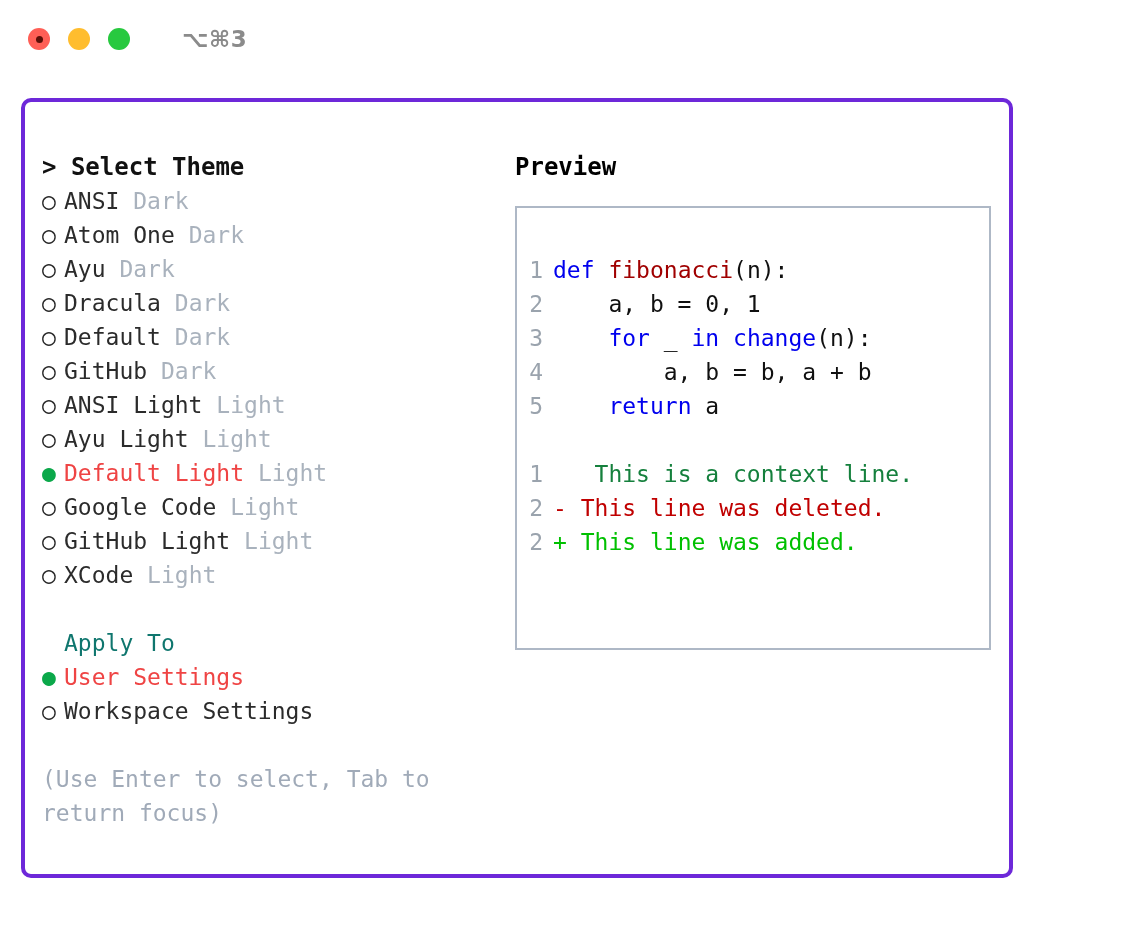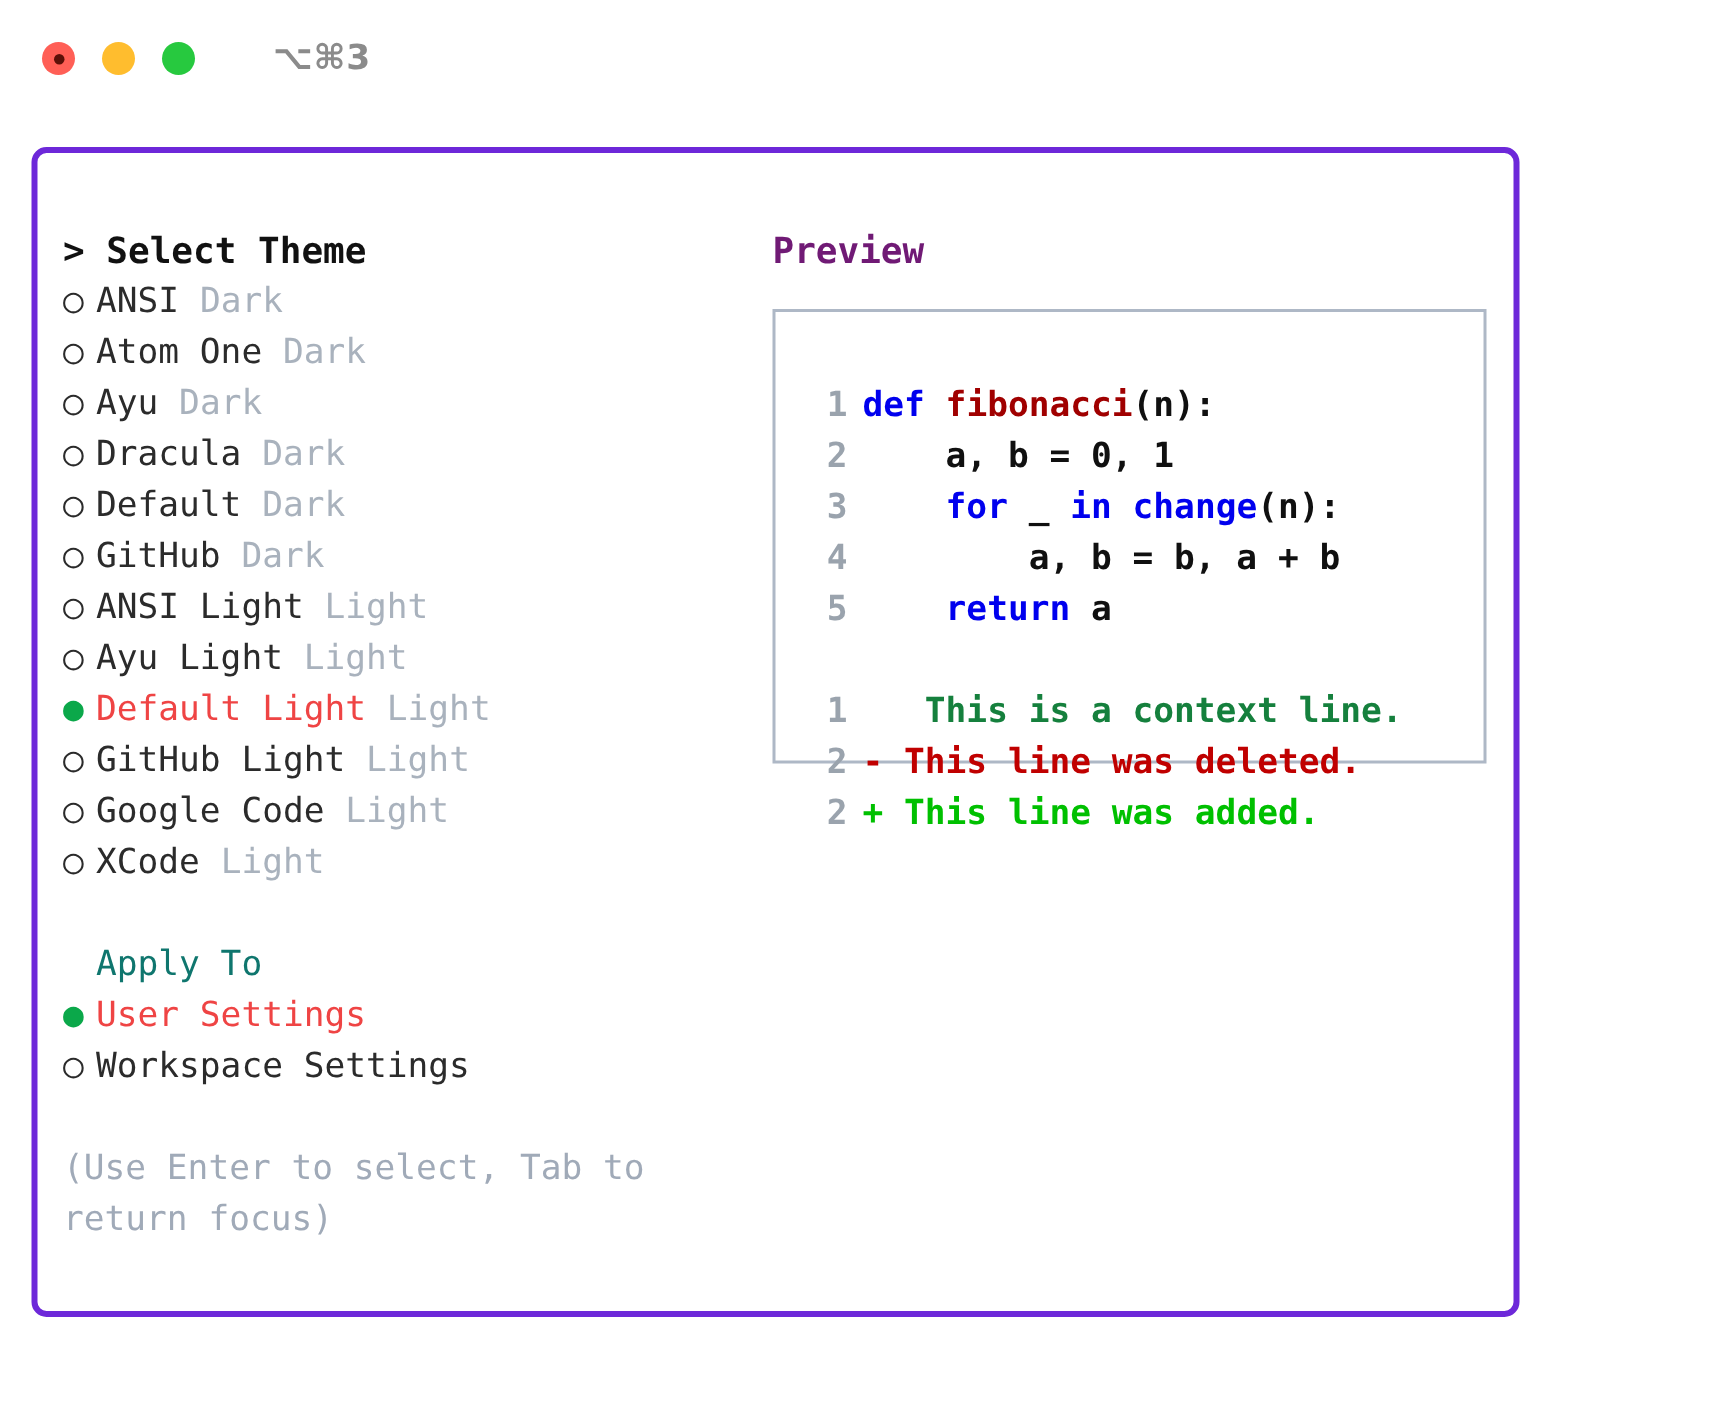--- a/index.html
+++ b/index.html
@@ -143,33 +143,32 @@
     line-height: 34px;
     color: #a0aab8;
     width: 410px;
     font-family: "DejaVu Sans Mono", monospace;
   }
 
   
   .preview-label {
     font-size: 24px;
     font-weight: bold;
-    color: #701a75;
+    color: #000000;
     line-height: 34px;
     font-family: "DejaVu Sans Mono", monospace;
   }
   .preview-box {
     margin-top: 22px;
     width: 476px;
-    height: 303px;
+    height: 444px;
     border: 2px solid #aeb8c6;
     box-sizing: border-box;
     background: #ffffff;
-    padding: 45px 0 0 22px;
-    font-weight: bold;
+    padding: 45px 0 0 0;
   }
   .code-line {
     font-size: 23px;
     line-height: 34px;
     white-space: pre;
     font-family: "DejaVu Sans Mono", monospace;
     color: #101010;
   }
   .ln {
     display: inline-block;
@@ -209,22 +208,22 @@
         <div class="theme-list" id="theme-list">
             <div class="row"><span class="marker">○</span><span class="name">ANSI</span> <span class="variant">Dark</span></div>
             <div class="row"><span class="marker">○</span><span class="name">Atom One</span> <span class="variant">Dark</span></div>
             <div class="row"><span class="marker">○</span><span class="name">Ayu</span> <span class="variant">Dark</span></div>
             <div class="row"><span class="marker">○</span><span class="name">Dracula</span> <span class="variant">Dark</span></div>
             <div class="row"><span class="marker">○</span><span class="name">Default</span> <span class="variant">Dark</span></div>
             <div class="row"><span class="marker">○</span><span class="name">GitHub</span> <span class="variant">Dark</span></div>
             <div class="row"><span class="marker">○</span><span class="name">ANSI Light</span> <span class="variant">Light</span></div>
             <div class="row"><span class="marker">○</span><span class="name">Ayu Light</span> <span class="variant">Light</span></div>
             <div class="row selected"><span class="marker">●</span><span class="name">Default Light</span> <span class="variant">Light</span></div>
+            <div class="row"><span class="marker">○</span><span class="name">Google Code</span> <span class="variant">Light</span></div>
             <div class="row"><span class="marker">○</span><span class="name">GitHub Light</span> <span class="variant">Light</span></div>
-            <div class="row"><span class="marker">○</span><span class="name">Google Code</span> <span class="variant">Light</span></div>
             <div class="row"><span class="marker">○</span><span class="name">XCode</span> <span class="variant">Light</span></div>
           </div>
 
         <div class="apply-title">Apply To</div>
         <div id="apply-list">
             <div class="row selected"><span class="marker">●</span><span class="name">User Settings</span></div>
             <div class="row"><span class="marker">○</span><span class="name">Workspace Settings</span></div>
           </div>
 
         <div class="hint">(Use Enter to select, Tab to return focus)</div>

